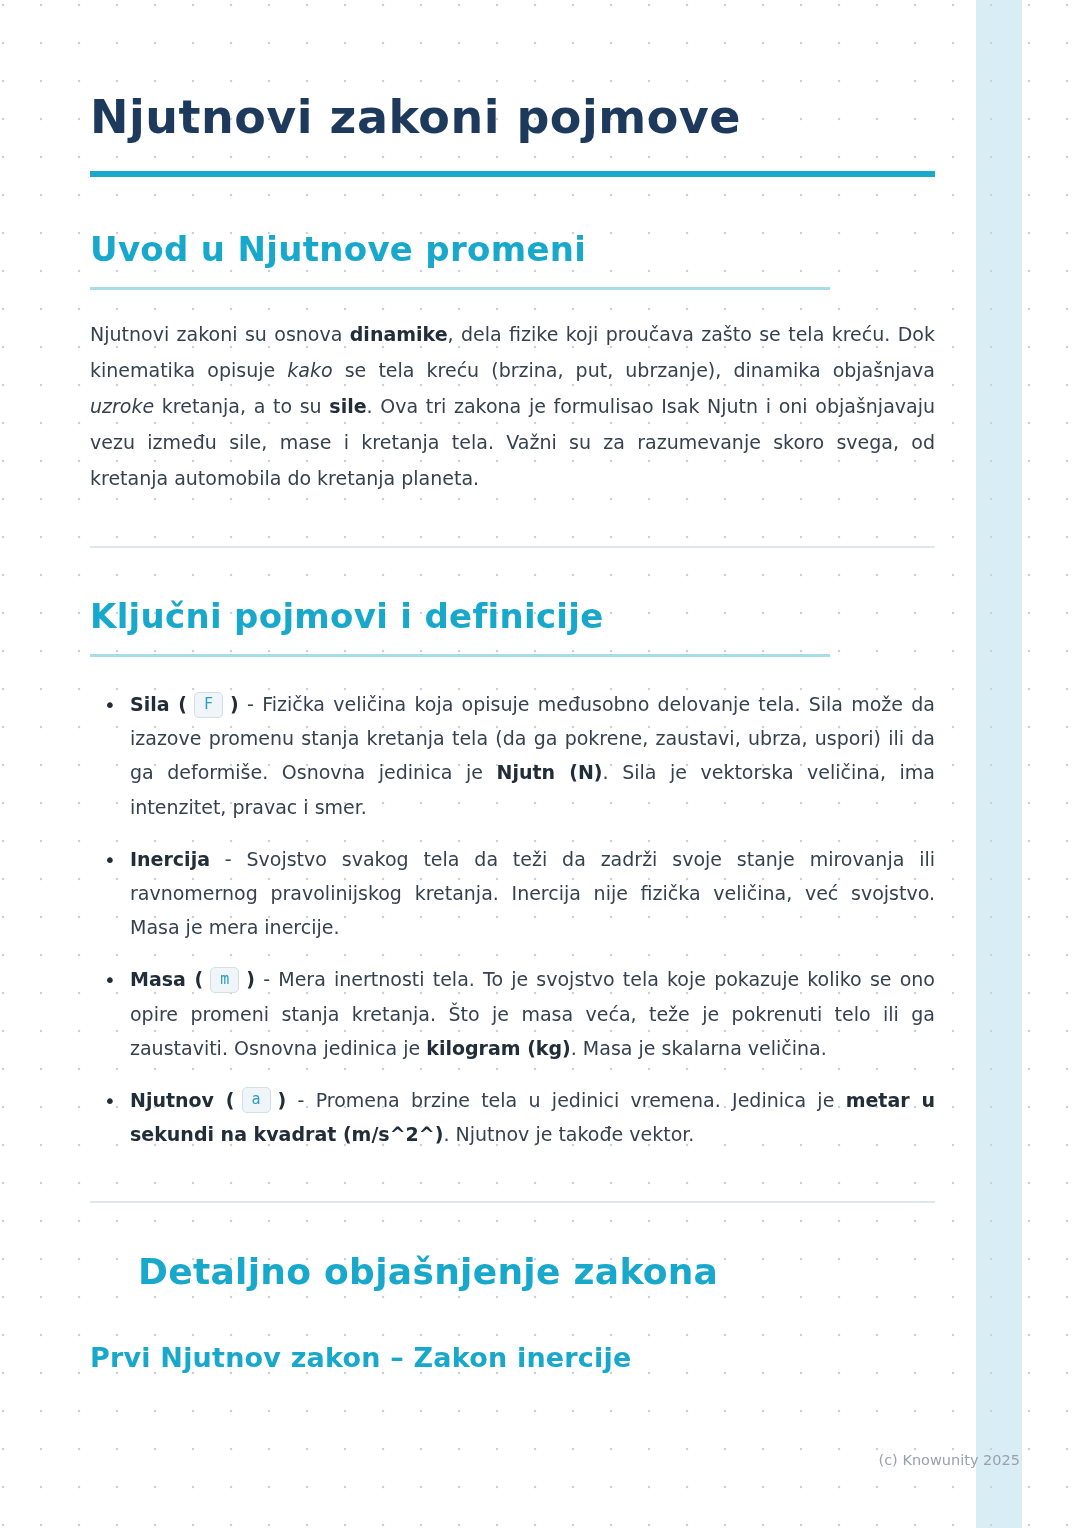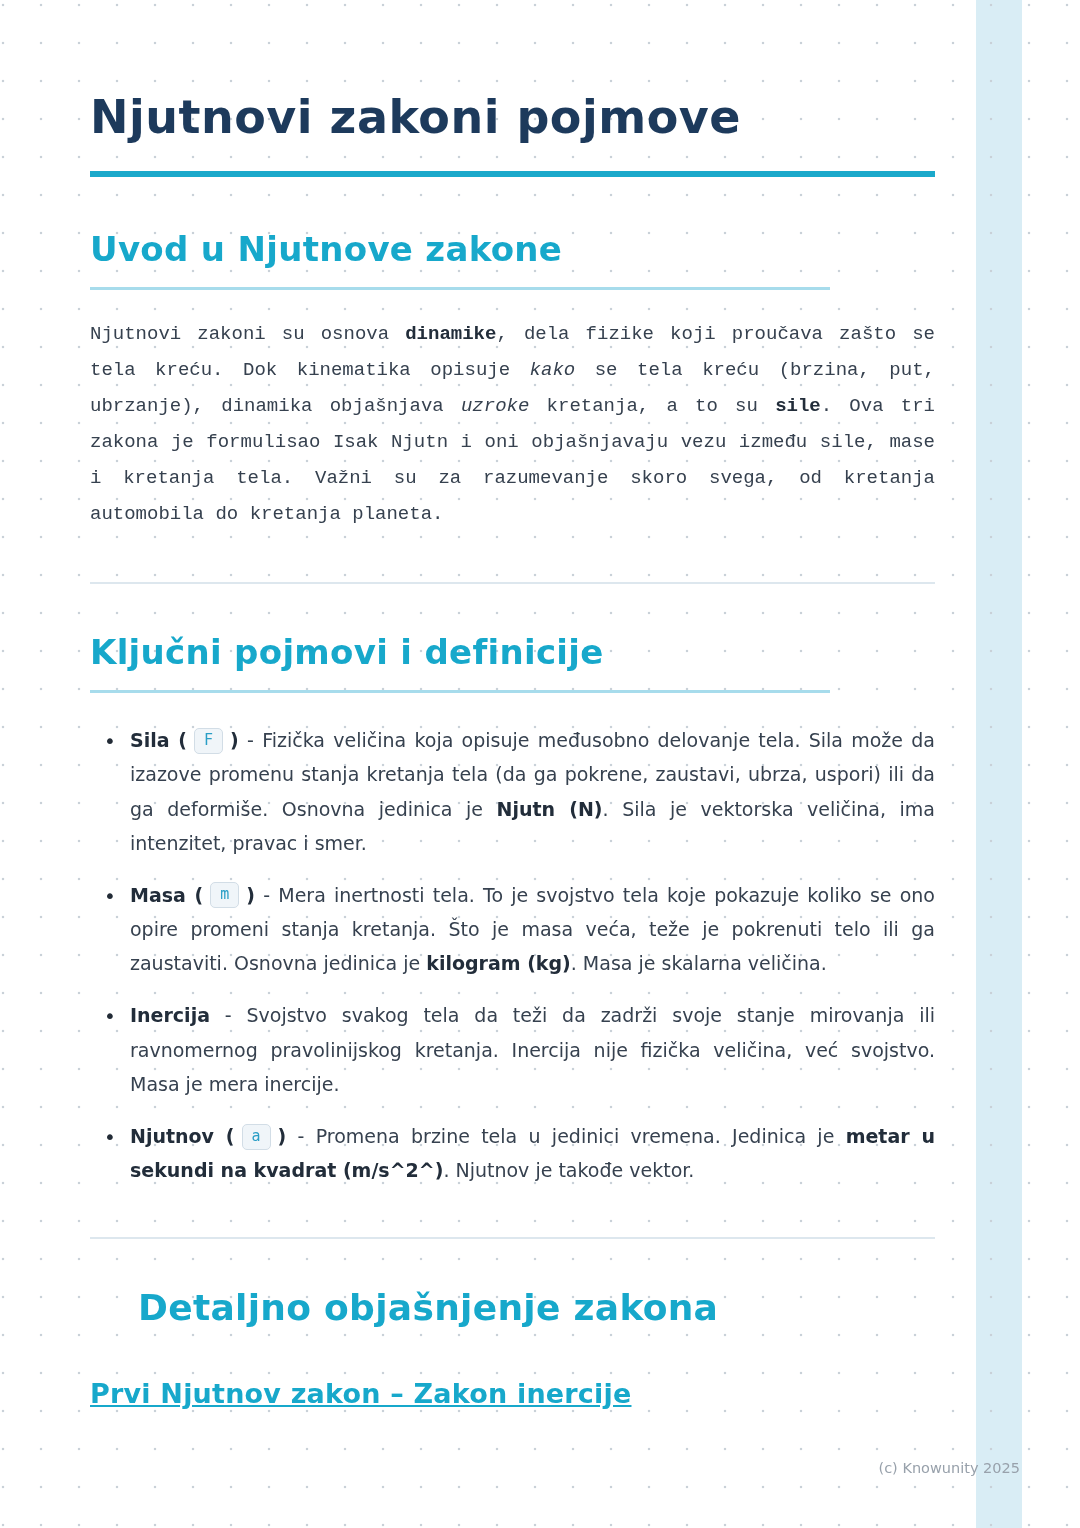--- a/index.html
+++ b/index.html
@@ -68,21 +68,20 @@
   .section-intro { margin-top: 52px; }
   .section-concepts { margin-top: 0; }
   .section-laws { margin-top: 0; }
   p.body {
     margin: 26px 0 0 0;
     font-size: 19px;
     line-height: 1.9;
     color: #36414f;
     text-align: justify;
     width: 845px;
-    font-family: Liberation Mono, monospace;
   }
   hr.divider {
     border: none;
     height: 2px;
     background: #dde7ee;
     margin: 50px 0 48px 0;
     width: 845px;
   }
   ul.concepts {
     list-style: none;
@@ -121,57 +120,56 @@
     line-height: 1.4;
     vertical-align: middle;
     transform: translateY(-1px);
   }
   h3.law-sub {
     margin: 50px 0 0 0;
     font-size: 27px;
     font-weight: 800;
     color: #17a8cb;
     letter-spacing: 0.2px;
-    text-decoration: underline;
   }
   .watermark {
     position: absolute;
     right: 60px;
-    bottom: 52px;
+    bottom: 60px;
     z-index: 3;
     font-size: 14.5px;
     color: #98a1ab;
   }
 </style>
 </head>
 <body>
 
 <div class="stripe"></div>
 <div class="dots"></div>
 
 <main class="page">
 
   <h1>Njutnovi zakoni pojmove</h1>
   <div class="title-rule"></div>
 
   <section class="section-intro">
-    <h2 style="margin-top:50px">Uvod u Njutnove zakone</h2>
+    <h2 style="margin-top:50px">Uvod u Njutnove promeni</h2>
     <div class="h2-rule"></div>
     <p class="body rich"><span>Njutnovi zakoni su osnova </span><span class="b">dinamike</span><span>, dela fizike koji proučava zašto se tela kreću. Dok kinematika opisuje </span><span class="i">kako</span><span> se tela kreću (brzina, put, ubrzanje), dinamika objašnjava </span><span class="i">uzroke</span><span> kretanja, a to su </span><span class="b">sile</span><span>. Ova tri zakona je formulisao Isak Njutn i oni objašnjavaju vezu između sile, mase i kretanja tela. Važni su za razumevanje skoro svega, od kretanja automobila do kretanja planeta.</span></p>
   </section>
 
   <hr class="divider">
 
   <section class="section-concepts">
     <h2>Ključni pojmovi i definicije</h2>
     <div class="h2-rule"></div>
     <ul class="concepts">
       <li class="rich"><span class="b">Sila (</span><code class="badge">F</code><span class="b">)</span><span> - Fizička veličina koja opisuje međusobno delovanje tela. Sila može da izazove promenu stanja kretanja tela (da ga pokrene, zaustavi, ubrza, uspori) ili da ga deformiše. Osnovna jedinica je </span><span class="b">Njutn (N)</span><span>. Sila je vektorska veličina, ima intenzitet, pravac i smer.</span></li>
+      <li class="rich"><span class="b">Inercija</span><span> - Svojstvo svakog tela da teži da zadrži svoje stanje mirovanja ili ravnomernog pravolinijskog kretanja. Inercija nije fizička veličina, već svojstvo. Masa je mera inercije.</span></li>
       <li class="rich"><span class="b">Masa (</span><code class="badge">m</code><span class="b">)</span><span> - Mera inertnosti tela. To je svojstvo tela koje pokazuje koliko se ono opire promeni stanja kretanja. Što je masa veća, teže je pokrenuti telo ili ga zaustaviti. Osnovna jedinica je </span><span class="b">kilogram (kg)</span><span>. Masa je skalarna veličina.</span></li>
-      <li class="rich"><span class="b">Inercija</span><span> - Svojstvo svakog tela da teži da zadrži svoje stanje mirovanja ili ravnomernog pravolinijskog kretanja. Inercija nije fizička veličina, već svojstvo. Masa je mera inercije.</span></li>
       <li class="rich"><span class="b">Njutnov (</span><code class="badge">a</code><span class="b">)</span><span> - Promena brzine tela u jedinici vremena. Jedinica je </span><span class="b">metar u sekundi na kvadrat (m/s^2^)</span><span>. Njutnov je takođe vektor.</span></li>
     </ul>
   </section>
 
   <hr class="divider">
 
   <section class="section-laws">
     <h2 class="big">Detaljno objašnjenje zakona</h2>
     <h3 class="law-sub">Prvi Njutnov zakon – Zakon inercije</h3>
   </section>

